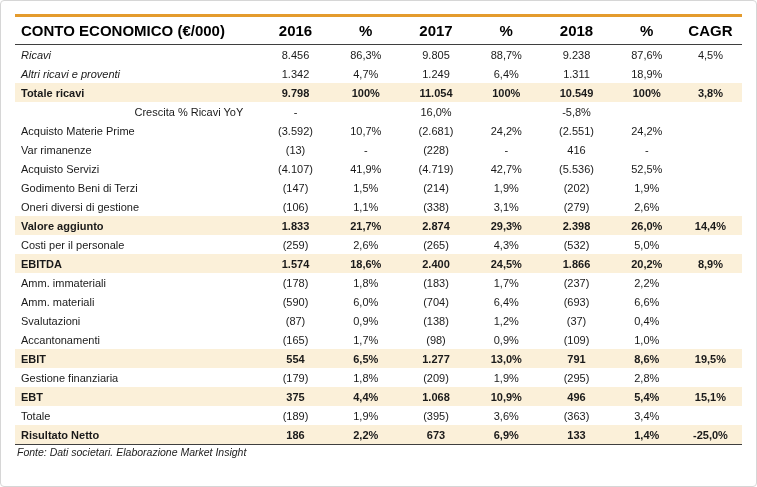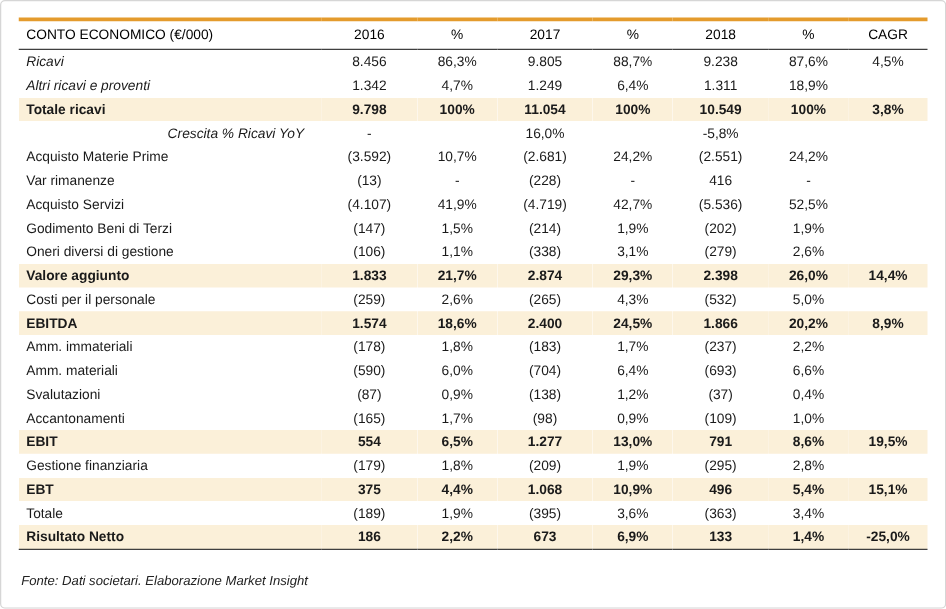--- a/index.html
+++ b/index.html
@@ -25,42 +25,42 @@
     color:#1a1a1a;
   }
   col.c-label{width:238px;}
   col.c-val{width:75px;}
   col.c-pct{width:63px;}
   col.c-cagr{width:62px;}
   thead th{
     border-top:3px solid var(--accent);
     border-bottom:1px solid var(--dark);
     padding:5px 4px;
-    font-weight:normal;
-    font-size:11px;
+    font-weight:bold;
+    font-size:15px;
     color:#000;
   }
   th.title-cell{text-align:left;padding-left:6px;}
   th.num-head{text-align:center;}
   tbody td{
     padding:3.5px 4px;
     white-space:nowrap;
     overflow:hidden;
   }
   td.label-cell{text-align:left;padding-left:6px;}
   td.num-cell{text-align:center;}
   tr.row-italic td.label-cell{font-style:italic;}
   tr.row-total{background:var(--hl);font-weight:bold;margin-top:36px;}
-  tr.row-growth td.label-cell{font-style:italic;text-align:right;padding-right:14px;}
+  tr.row-growth td.label-cell{text-align:right;padding-right:14px;}
   tbody tr:last-child td{border-bottom:1px solid var(--dark);}
   .footnote{
     font-style:italic;
     font-size:10.5px;
     color:#222;
-    padding:19px 2px 0 2px;
+    padding:1px 2px 0 2px;
   }
 </style>
 </head>
 <body>
 
 <div class="frame">
   <table>
     <colgroup>
       <col class="c-label">
       <col class="c-val">

